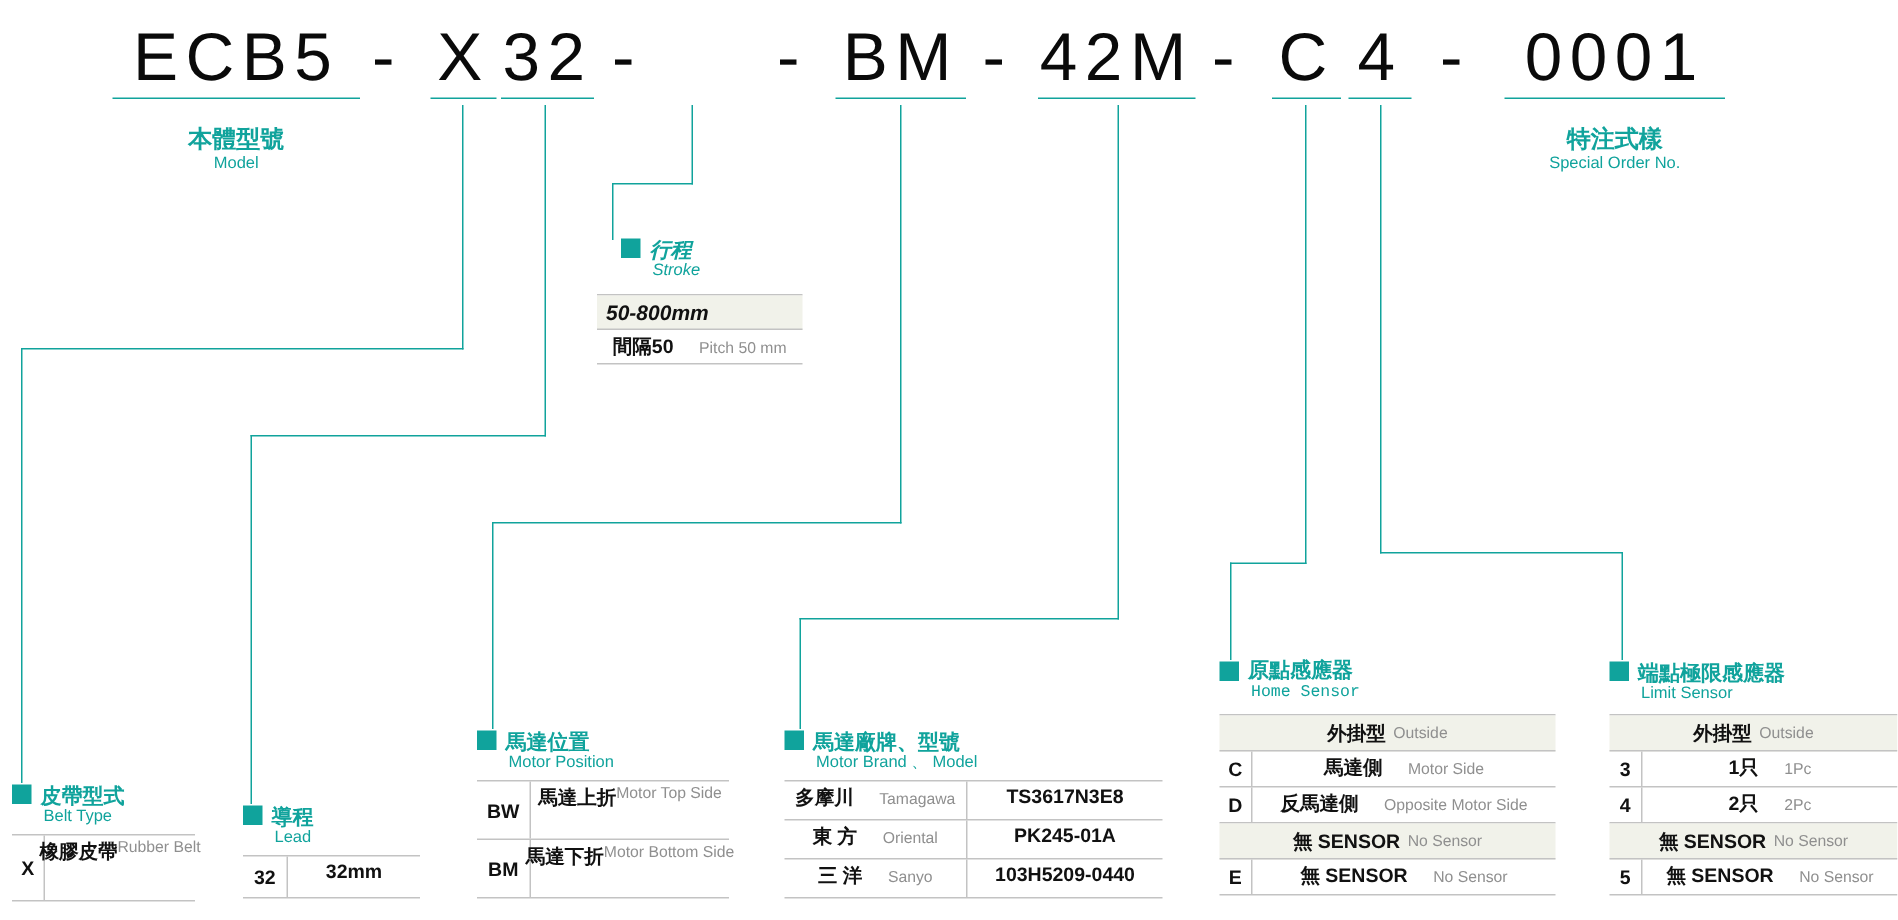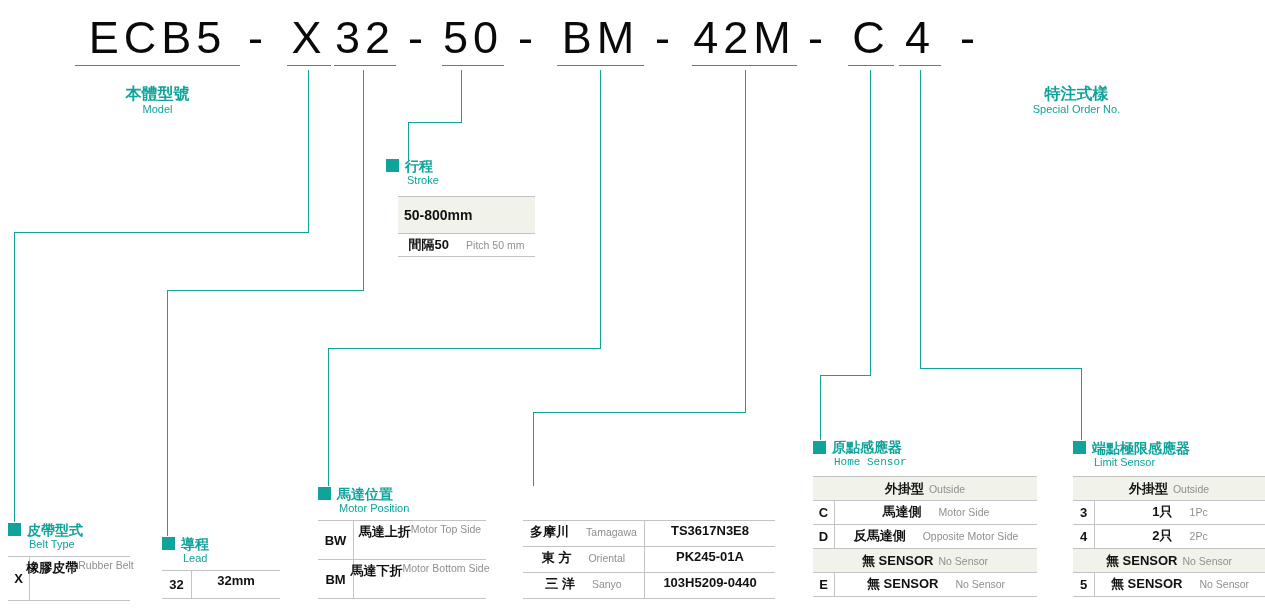--- a/index.html
+++ b/index.html
@@ -43,29 +43,29 @@
 </head>
 <body>
 
 <div class="canvas">
 
   <div class="seg u" style="left:75px;width:165px;">ECB5</div>
   <div class="seg" style="left:243px;width:30px;">-</div>
   <div class="seg u" style="left:287px;width:44px;">X</div>
   <div class="seg u" style="left:334px;width:62px;">32</div>
   <div class="seg" style="left:403px;width:30px;">-</div>
-  <div class="seg u" style="left:442px;width:62px;">50</div>
   <div class="seg" style="left:513px;width:30px;">-</div>
   <div class="seg u" style="left:557px;width:87px;">BM</div>
   <div class="seg" style="left:650px;width:30px;">-</div>
   <div class="seg u" style="left:692px;width:105px;">42M</div>
   <div class="seg" style="left:803px;width:30px;">-</div>
   <div class="seg u" style="left:848px;width:46px;">C</div>
   <div class="seg u" style="left:899px;width:42px;">4</div>
   <div class="seg" style="left:955px;width:30px;">-</div>
+  <div class="seg u" style="left:1003px;width:147px;">0001</div>
 
   <div class="code-label" style="left:75px;top:84px;width:165px;">
     <div class="lbl-zh">本體型號</div>
     <div class="lbl-en">Model</div>
   </div>
   <div class="code-label" style="left:1003px;top:84px;width:147px;">
     <div class="lbl-zh">特注式樣</div>
     <div class="lbl-en">Special Order No.</div>
   </div>
 
@@ -90,29 +90,29 @@
   <div class="line" style="left:533px;top:412px;width:1px;height:74px;"></div>
 
   <div class="line" style="left:870px;top:70px;width:1px;height:306px;"></div>
   <div class="line" style="left:820px;top:375px;width:51px;height:1px;"></div>
   <div class="line" style="left:820px;top:375px;width:1px;height:65px;"></div>
 
   <div class="line" style="left:920px;top:70px;width:1px;height:299px;"></div>
   <div class="line" style="left:920px;top:368px;width:162px;height:1px;"></div>
   <div class="line" style="left:1081px;top:368px;width:1px;height:72px;"></div>
 
-  <div class="sec" style="left:386px;top:158px;">
+  <div class="sec" style="left:414px;top:158px;font-style:italic;">
     <span class="bullet"></span>
     <div>
       <div class="sec-zh">行程</div>
       <div class="sec-en">Stroke</div>
     </div>
   </div>
   <div class="tbl" style="left:398px;top:196px;width:137px;">
-    <div class="range" style="height:37px;">
+    <div class="range" style="height:23px;font-style:italic;">
       <span>50-800mm</span>
     </div>
     <div class="trow" style="height:23px;">
       <div class="tcell inline">
         <span class="zh">間隔50</span>
         <span class="en">Pitch 50 mm</span>
       </div>
     </div>
   </div>
 
@@ -166,20 +166,27 @@
     </div>
     <div class="trow" style="height:39px;">
       <div class="tcode" style="width:36px;">BM</div>
       <div class="tcell">
         <span class="zh">馬達下折</span>
         <span class="en">Motor Bottom Side</span>
       </div>
     </div>
   </div>
 
+  <div class="sec" style="left:523px;top:486px;">
+    <span class="bullet"></span>
+    <div>
+      <div class="sec-zh">馬達廠牌、型號</div>
+      <div class="sec-en">Motor Brand 、 Model</div>
+    </div>
+  </div>
   <div class="tbl" style="left:523px;top:520px;width:252px;text-align:center;">
     <div class="trow" style="height:26px;">
       <div class="tcell inline" style="flex:0 0 122px;border-right:1px solid var(--border);">
         <span class="zh">多摩川</span>
         <span class="en">Tamagawa</span>
       </div>
       <div class="tcell inline">
         <span class="mono-bold">TS3617N3E8</span>
       </div>
     </div>

